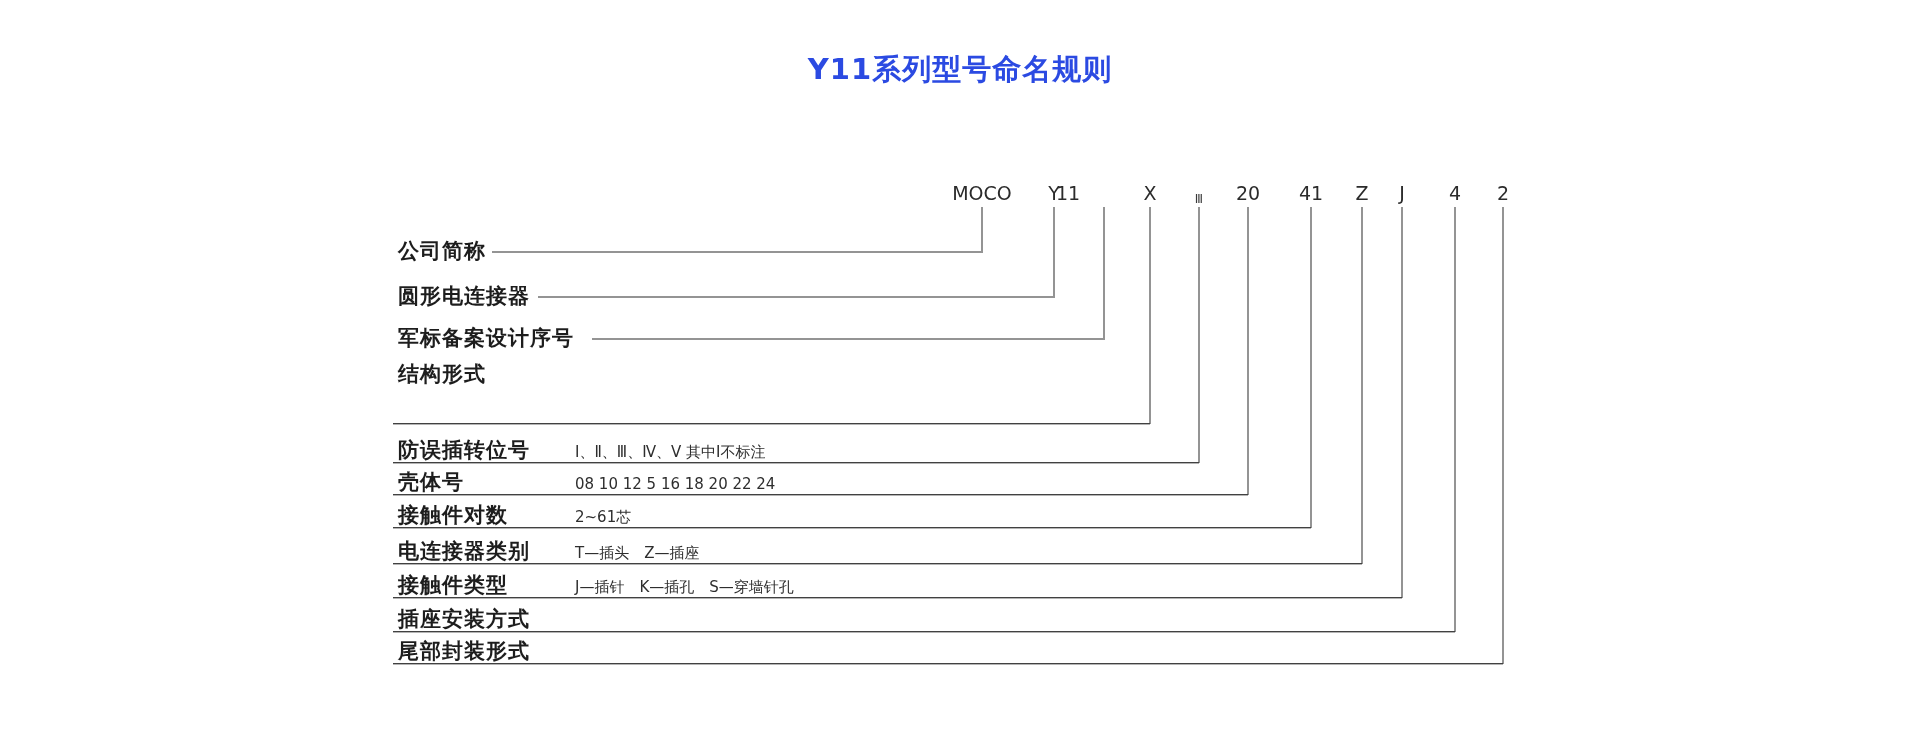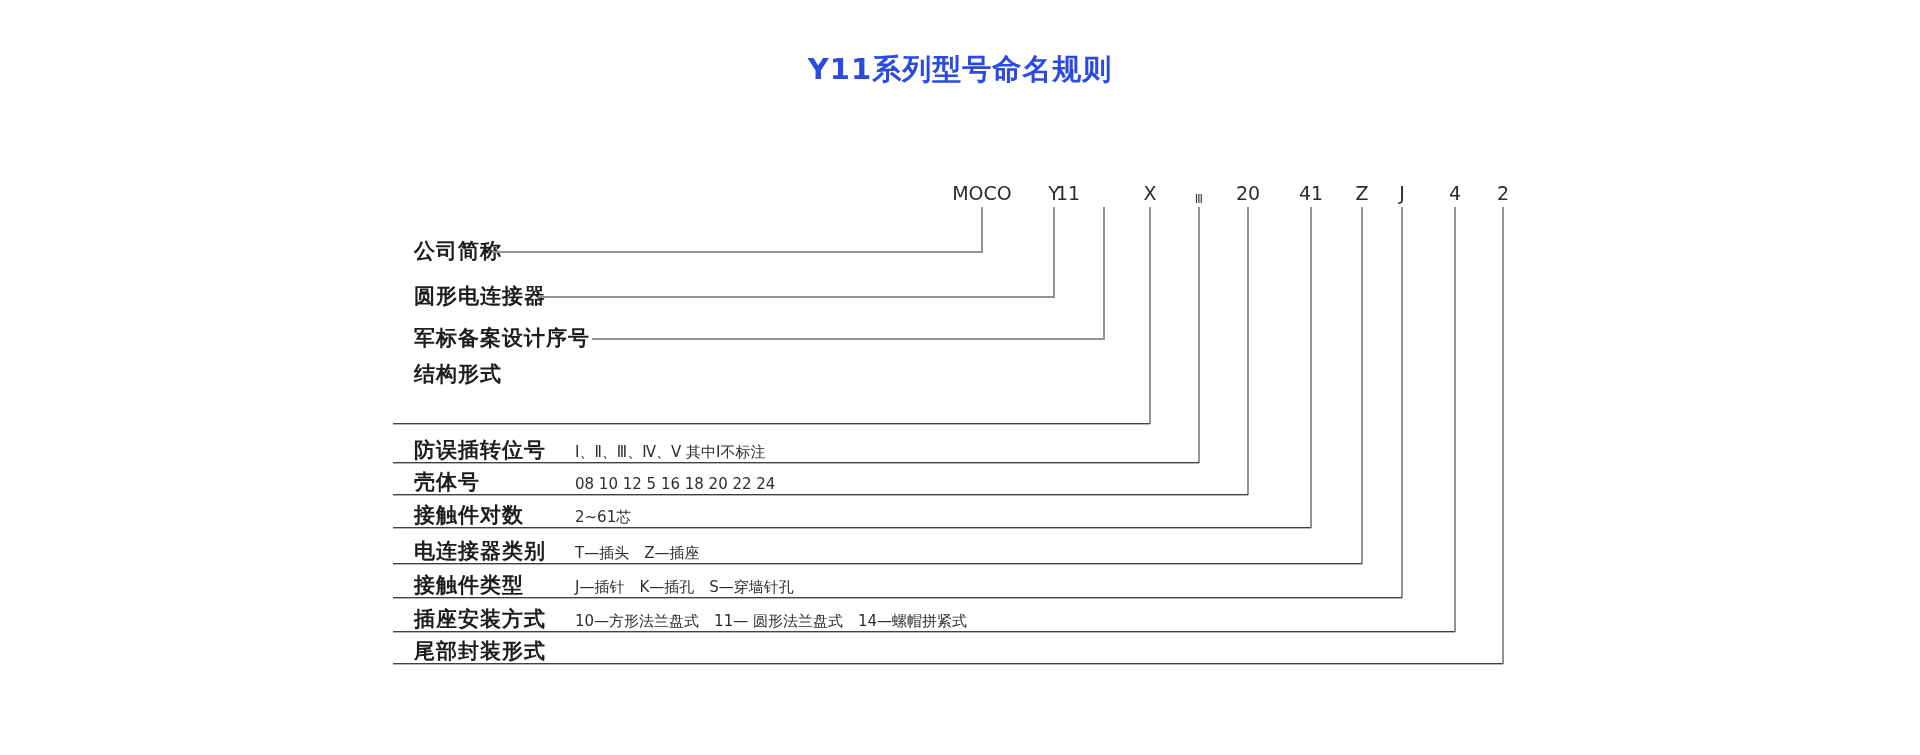--- a/index.html
+++ b/index.html
@@ -30,21 +30,21 @@
   .conn{
     position:absolute;height:2px;background:#949494;
   }
   .uline{
     position:absolute;height:1px;background:#414141;
     border-bottom:1px solid #b4b4b4;
   }
   .row-label{
     position:absolute;left:398px;
     font-size:21px;line-height:24px;font-weight:bold;
-    letter-spacing:1px;color:#1d1d1d;white-space:nowrap;margin-left:16px;
+    letter-spacing:1px;color:#1d1d1d;white-space:nowrap;
   }
   .row-desc{
     position:absolute;left:575px;
     font-size:15px;line-height:19px;
     color:#2e2e2e;white-space:nowrap;
   }
 </style>
 </head>
 <body>
 
@@ -102,19 +102,18 @@
 
   <div class="row-label" style="top:539px">电连接器类别</div>
   <div class="row-desc" style="top:544px">T—插头　Z—插座</div>
   <div class="uline" style="left:393px; top:563px; width:969px"></div>
 
   <div class="row-label" style="top:573px">接触件类型</div>
   <div class="row-desc" style="top:578px">J—插针　K—插孔　S—穿墙针孔</div>
   <div class="uline" style="left:393px; top:597px; width:1009px"></div>
 
   <div class="row-label" style="top:607px">插座安装方式</div>
-  <div class="row-desc" style="top:612px">10—方形法兰盘式　11— 圆形法兰盘式　14—螺帽拼紧式</div>
   <div class="uline" style="left:393px; top:631px; width:1062px"></div>
 
   <div class="row-label" style="top:639px">尾部封装形式</div>
   <div class="uline" style="left:393px; top:663px; width:1110px"></div>
 
 </div>
 
 </body></html>

